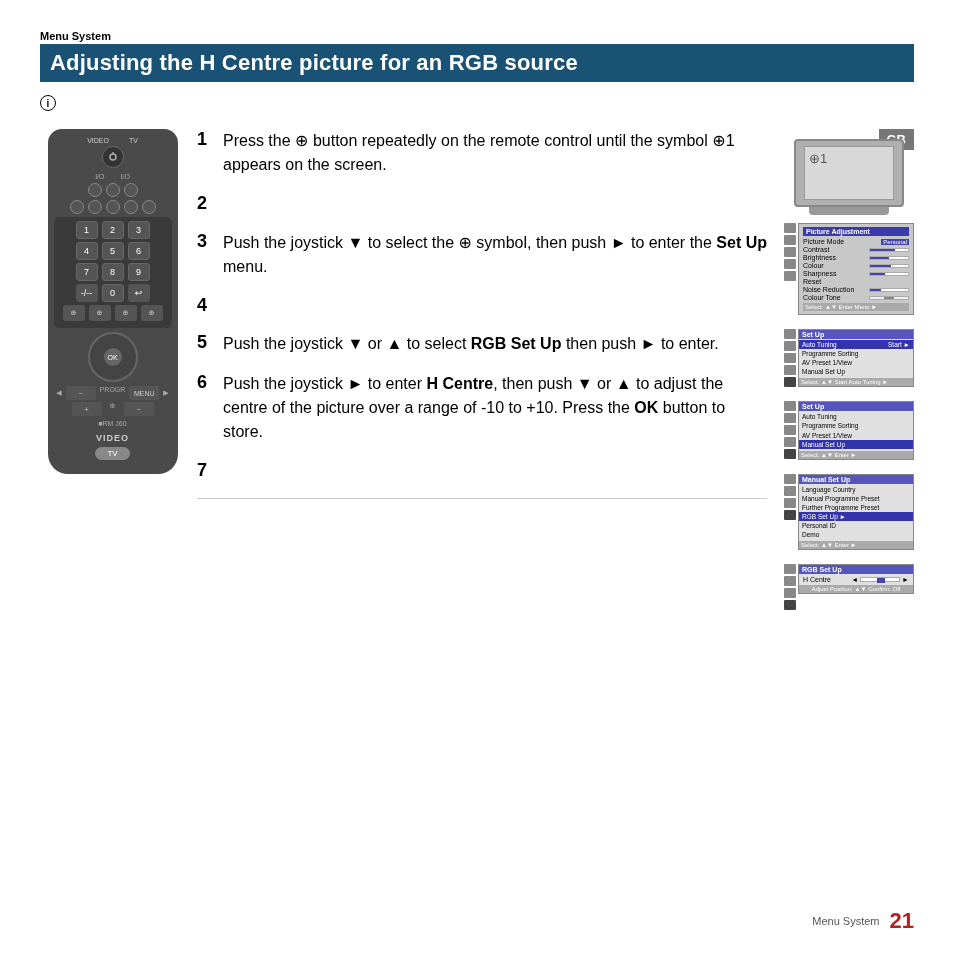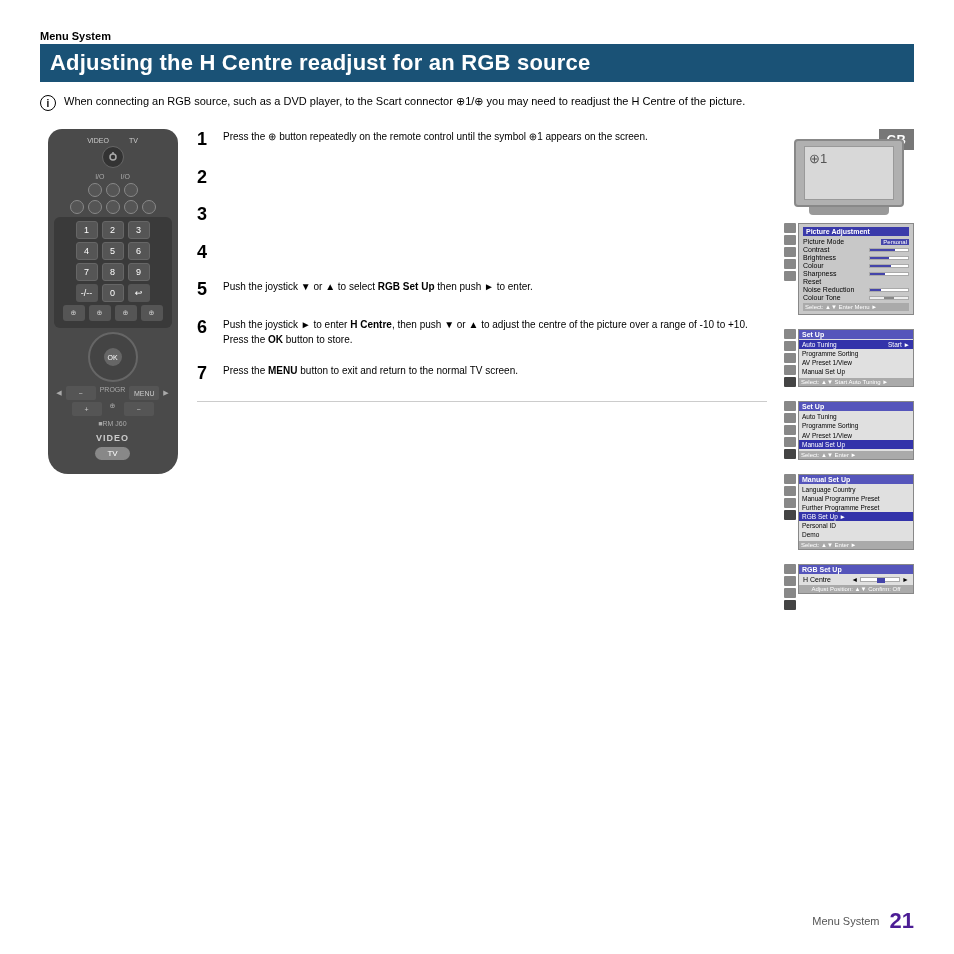--- a/index.html
+++ b/index.html
@@ -281,21 +281,21 @@
 
     .step-number {
       font-size: 18px;
       font-weight: bold;
       color: #000;
       min-width: 16px;
       line-height: 1.2;
     }
 
     .step-text {
-      font-size: 10px;
+      font-size: 16px;
       line-height: 1.5;
       color: #000;
       flex: 1;
     }
 
     .step-text b {
       font-weight: bold;
     }
 
     
@@ -359,21 +359,21 @@
       display: flex;
       align-items: center;
       gap: 10px;
       font-size: 11px;
       color: #555;
     }
 
     .page-number {
       font-size: 22px;
       font-weight: bold;
-      color: #4c1d95;
+      color: #b91c1c;
     }
 
     .divider-line {
       width: 100%;
       height: 1px;
       background: #ccc;
       margin-bottom: 8px;
     }
 
     .setup-menu-screen {
@@ -518,25 +518,24 @@
       background: #999;
       border-radius: 0 0 4px 4px;
     }
   </style>
 </head>
 <body>
 
 <div class="page">
 
   <div class="section-label">Menu System</div>
-  <div class="page-title">Adjusting the H Centre readjust for an RGB source</div>
+  <div class="page-title">Adjusting the H Centre picture for an RGB source</div>
 
   <div class="info-box">
     <div class="info-icon">i</div>
-    <div class="info-text">When connecting an RGB source, such as a DVD player, to the Scart connector ⊕1/⊕ you may need to readjust the H Centre of the picture.</div>
   </div>
 
   <div class="main-content">
 
     <div class="remote-container">
       <div class="remote">
         <div class="remote-video-tv">
           <span>VIDEO</span>
             <span>TV</span>
         </div>
@@ -629,20 +628,23 @@
           Press the ⊕ button repeatedly on the remote control until the symbol ⊕1 appears on the screen.
         </div>
       </div>
 
       <div class="step">
         <div class="step-number">2</div>
       </div>
 
       <div class="step">
         <div class="step-number">3</div>
+        <div class="step-text">
+          Push the joystick ▼ to select the ⊕ symbol, then push ► to enter the <b>Set Up</b> menu.
+        </div>
       </div>
 
       <div class="step">
         <div class="step-number">4</div>
       </div>
 
       <div class="step">
         <div class="step-number">5</div>
         <div class="step-text">
           Push the joystick ▼ or ▲ to select <b>RGB Set Up</b> then push ► to enter.
@@ -651,23 +653,20 @@
 
       <div class="step">
         <div class="step-number">6</div>
         <div class="step-text">
           Push the joystick ► to enter <b>H Centre</b>, then push ▼ or ▲ to adjust the centre of the picture over a range of -10 to +10. Press the <b>OK</b> button to store.
         </div>
       </div>
 
       <div class="step">
         <div class="step-number">7</div>
-        <div class="step-text">
-          Press the <b>MENU</b> button to exit and return to the normal TV screen.
-        </div>
       </div>
 
       <div class="divider-line"></div>
     </div>
 
     <div class="screens-container">
 
       <div style="position:absolute;right:0;top:0;background:#777;color:#fff;font-size:13px;font-weight:bold;padding:3px 8px;">GB</div>
 
       <div class="screen-item" style="margin-top:10px;">

